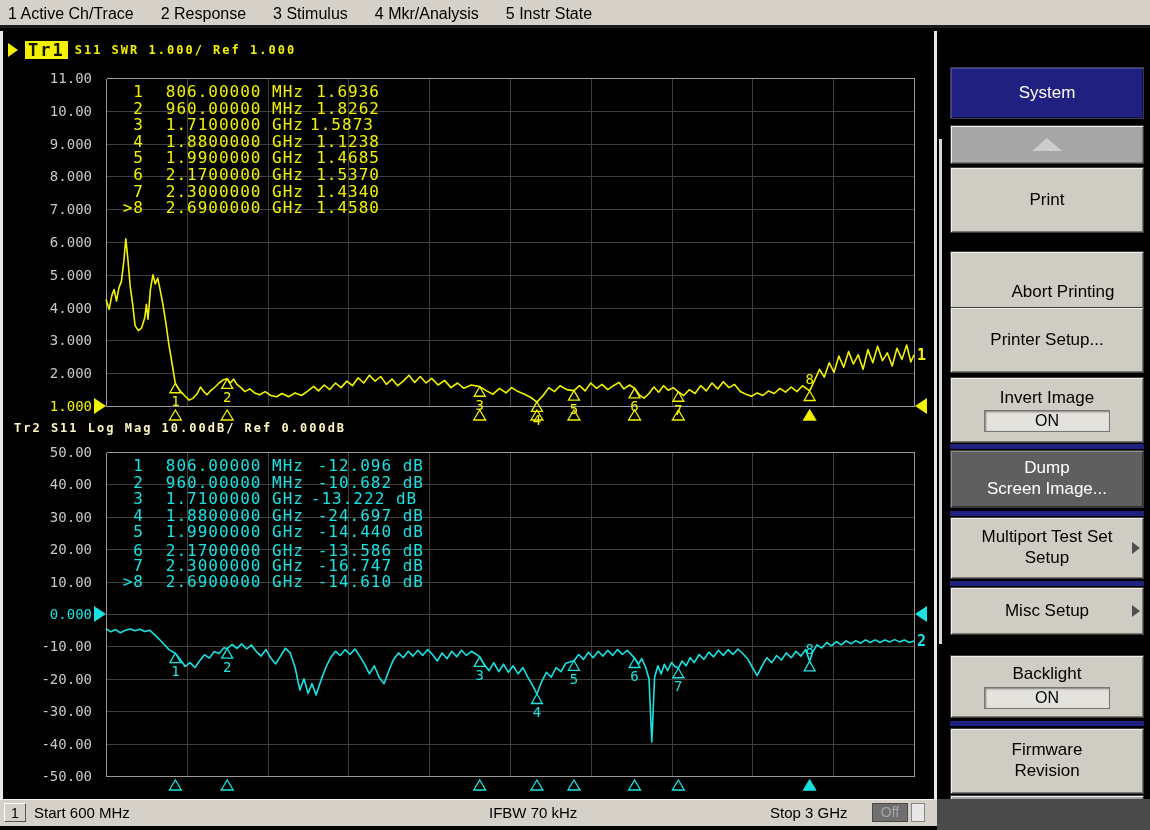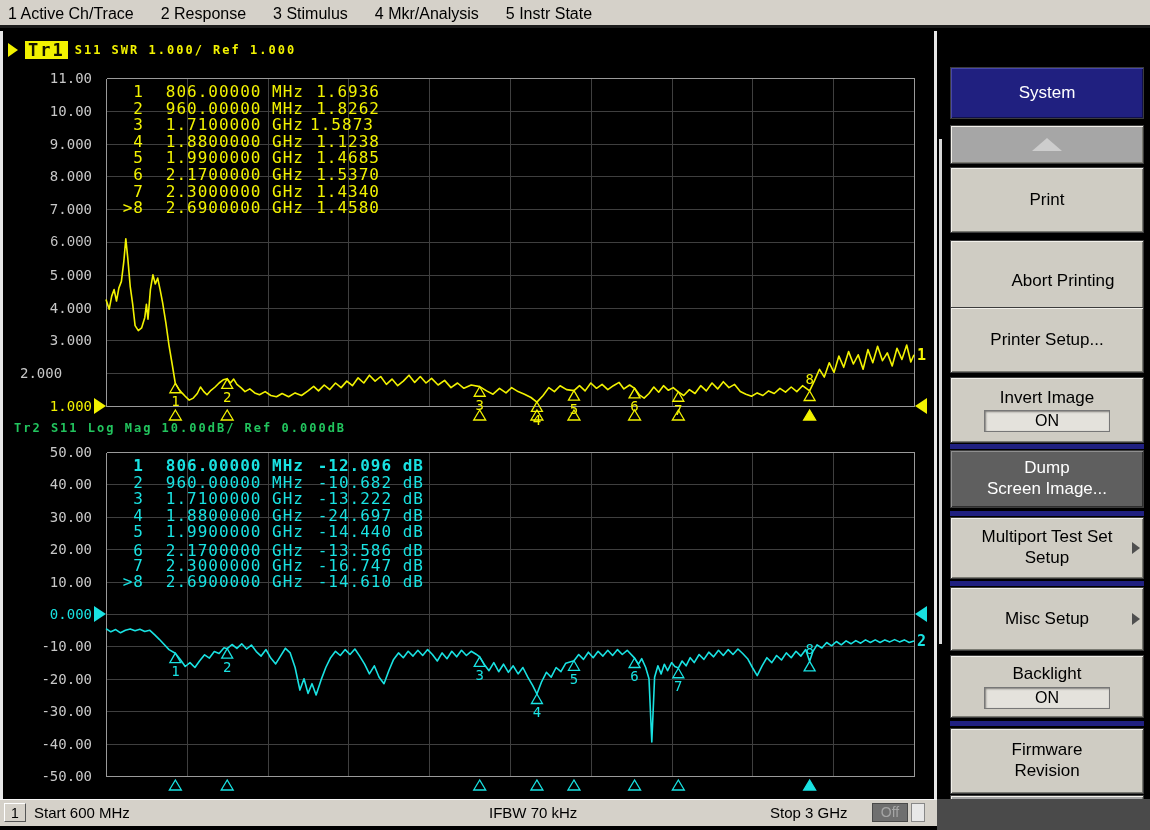--- a/index.html
+++ b/index.html
@@ -14,21 +14,21 @@
 
   
   #edge-left{position:absolute;left:0;top:31px;width:3px;height:768px;background:#e8e8e8}
   #edge-right{position:absolute;left:934px;top:31px;width:3px;height:768px;background:#e8e8e8}
 
   
   #tr1-header{position:absolute;left:8px;top:40px;height:20px;display:flex;align-items:center;gap:7px}
   #tr1-badge{font-family:"DejaVu Sans Mono",monospace;font-weight:bold;font-size:17px;letter-spacing:2px;
              background:#f2f200;color:#141400;padding:0 3px;line-height:18px}
   .hdr-text{font-family:"DejaVu Sans Mono",monospace;font-weight:bold;font-size:12px;letter-spacing:2px;white-space:pre}
-  .t1{color:#f2f200}.t2{color:#22c55e}
+  .t1{color:#f2f200}.t2{color:#fef9c3}
   #tr2-header{position:absolute;left:14px;top:418px}
 
   .axis-label{font-family:"DejaVu Sans Mono",monospace;font-size:14px}
   .mkrow{font-family:"DejaVu Sans Mono",monospace;font-size:16px;letter-spacing:1px;line-height:16.6px;white-space:nowrap}
   text.mknum{font-family:"DejaVu Sans Mono",monospace;font-size:14px}
   .end-label{font-family:"DejaVu Sans Mono",monospace;font-weight:bold;font-size:15px}
 
   .ptr-right{width:0;height:0;border-top:8px solid transparent;border-bottom:8px solid transparent;border-left:12px solid #f2f200}
   .ptr-right.small{border-top-width:7px;border-bottom-width:7px;border-left-width:10px}
   .ptr-left{width:0;height:0;border-top:8px solid transparent;border-bottom:8px solid transparent;border-right:12px solid #f2f200}
@@ -96,40 +96,40 @@
     <div id="sliver"></div>
   <div class="softkey title" style="top: 36px; height: 52px;">
         <div class="sk-line">System</div>
       </div>
       <div class="softkey scroll-up" style="top: 94px; height: 39px;">
         <div class="tri-up"></div>
       </div>
       <div class="softkey" style="top: 136px; height: 66px;">
         <div class="sk-line">Print</div>
       </div>
-      <div class="softkey" style="top: 209px; height: 82px; padding-left: 32px;">
+      <div class="softkey" style="top: 220px; height: 82px; padding-left: 32px;">
         <div class="sk-line">Abort Printing</div>
       </div>
       <div class="softkey" style="top: 276px; height: 66px;">
         <div class="sk-line">Printer Setup...</div>
       </div>
       <div class="softkey toggle" style="top: 346px; height: 66px;">
         <div class="sk-line">Invert Image</div>
         <div class="inset-box">ON</div>
       </div>
       <div class="softkey pressed" style="top: 419px; height: 58px;">
         <div class="sk-line">Dump</div>
         <div class="sk-line">Screen Image...</div>
       </div>
       <div class="softkey submenu" style="top: 486px; height: 62px;">
         <div class="sk-line">Multiport Test Set</div>
         <div class="sk-line">Setup</div>
         <div class="chev"></div>
       </div>
-      <div class="softkey submenu" style="top: 556px; height: 64px;">
+      <div class="softkey submenu" style="top: 556px; height: 48px;">
         <div class="sk-line">Misc Setup</div>
         <div class="chev"></div>
       </div>
       <div class="softkey toggle" style="top: 624px; height: 63px;">
         <div class="sk-line">Backlight</div>
         <div class="inset-box">ON</div>
       </div>
       <div class="softkey" style="top: 697px; height: 66px;">
         <div class="sk-line">Firmware</div>
         <div class="sk-line">Revision</div>
@@ -190,25 +190,25 @@
       <path d="M572.33064,332l-6,10h12z" fill="none" stroke="#f2f200" stroke-width="1.3"></path>
       <path d="M703.63064,312.9776l-5.5,9.5h11z" fill="none" stroke="#f2f200" stroke-width="1.3"></path>
       <text x="703.63064" y="305.9776" fill="#f2f200" text-anchor="middle" class="mknum">8</text>
       <path d="M703.63064,332l-6,10h12z" fill="#f2f200" stroke="#f2f200" stroke-width="1.3"></path>
     </svg>
     <div class="axis-label" style="position: absolute; left: 20px; top: 70px; width: 72px; text-align: right; color: rgb(200, 200, 200);">11.00</div>
     <div class="axis-label" style="position: absolute; left: 20px; top: 102.8px; width: 72px; text-align: right; color: rgb(200, 200, 200);">10.00</div>
     <div class="axis-label" style="position: absolute; left: 20px; top: 135.6px; width: 72px; text-align: right; color: rgb(200, 200, 200);">9.000</div>
     <div class="axis-label" style="position: absolute; left: 20px; top: 168.4px; width: 72px; text-align: right; color: rgb(200, 200, 200);">8.000</div>
     <div class="axis-label" style="position: absolute; left: 20px; top: 201.2px; width: 72px; text-align: right; color: rgb(200, 200, 200);">7.000</div>
-    <div class="axis-label" style="position: absolute; left: 20px; top: 234px; width: 72px; text-align: right; color: rgb(200, 200, 200); font-family: Liberation Mono, monospace;">6.000</div>
+    <div class="axis-label" style="position: absolute; left: 20px; top: 234px; width: 72px; text-align: right; color: rgb(200, 200, 200);">6.000</div>
     <div class="axis-label" style="position: absolute; left: 20px; top: 266.8px; width: 72px; text-align: right; color: rgb(200, 200, 200);">5.000</div>
     <div class="axis-label" style="position: absolute; left: 20px; top: 299.6px; width: 72px; text-align: right; color: rgb(200, 200, 200);">4.000</div>
     <div class="axis-label" style="position: absolute; left: 20px; top: 332.4px; width: 72px; text-align: right; color: rgb(200, 200, 200);">3.000</div>
-    <div class="axis-label" style="position: absolute; left: 20px; top: 365.2px; width: 72px; text-align: left; color: rgb(200, 200, 200);">2.000</div>
+    <div class="axis-label" style="position: absolute; left: 20px; top: 365.2px; width: 72px; text-align: right; color: rgb(200, 200, 200);">2.000</div>
     <div class="axis-label" style="position: absolute; left: 20px; top: 398px; width: 72px; text-align: right; color: rgb(242, 242, 0);">1.000</div>
     <div class="ptr-right" style="position: absolute; left: 94px; top: 398px; border-left-color: rgb(242, 242, 0);"></div>
     <div class="ptr-left" style="position: absolute; left: 915px; top: 398px; border-right-color: rgb(242, 242, 0);"></div>
     <div class="end-label" style="position: absolute; left: 917px; top: 345.832px; color: rgb(242, 242, 0);">1</div>
     <div class="mkrow" style="position: absolute; left: 116px; top: 84px; color: rgb(242, 242, 0);"><span style="display: inline-block; width: 28px; text-align: right;">1</span><span style="display: inline-block; width: 160px; text-align: right;">806.00000 MHz</span><span style="display: inline-block; width: 76px; text-align: right;">1.6936</span></div>
     <div class="mkrow" style="position: absolute; left: 116px; top: 100.6px; color: rgb(242, 242, 0);"><span style="display: inline-block; width: 28px; text-align: right;">2</span><span style="display: inline-block; width: 160px; text-align: right;">960.00000 MHz</span><span style="display: inline-block; width: 76px; text-align: right;">1.8262</span></div>
     <div class="mkrow" style="position: absolute; left: 116px; top: 117.2px; color: rgb(242, 242, 0);"><span style="display: inline-block; width: 28px; text-align: right;">3</span><span style="display: inline-block; width: 160px; text-align: right;">1.7100000 GHz</span><span style="display: inline-block; width: 76px; text-align: center;">1.5873</span></div>
     <div class="mkrow" style="position: absolute; left: 116px; top: 133.8px; color: rgb(242, 242, 0);"><span style="display: inline-block; width: 28px; text-align: right;">4</span><span style="display: inline-block; width: 160px; text-align: right;">1.8800000 GHz</span><span style="display: inline-block; width: 76px; text-align: right;">1.1238</span></div>
     <div class="mkrow" style="position: absolute; left: 116px; top: 150.4px; color: rgb(242, 242, 0);"><span style="display: inline-block; width: 28px; text-align: right;">5</span><span style="display: inline-block; width: 160px; text-align: right;">1.9900000 GHz</span><span style="display: inline-block; width: 76px; text-align: right;">1.4685</span></div>
     <div class="mkrow" style="position: absolute; left: 116px; top: 167px; color: rgb(242, 242, 0);"><span style="display: inline-block; width: 28px; text-align: right;">6</span><span style="display: inline-block; width: 160px; text-align: right;">2.1700000 GHz</span><span style="display: inline-block; width: 76px; text-align: right;">1.5370</span></div>
@@ -270,21 +270,21 @@
     <div class="axis-label" style="position: absolute; left: 20px; top: 573.6px; width: 72px; text-align: right; color: rgb(200, 200, 200);">10.00</div>
     <div class="axis-label" style="position: absolute; left: 20px; top: 606px; width: 72px; text-align: right; color: rgb(25, 226, 226);">0.000</div>
     <div class="axis-label" style="position: absolute; left: 20px; top: 638.4px; width: 72px; text-align: right; color: rgb(200, 200, 200);">-10.00</div>
     <div class="axis-label" style="position: absolute; left: 20px; top: 670.8px; width: 72px; text-align: right; color: rgb(200, 200, 200);">-20.00</div>
     <div class="axis-label" style="position: absolute; left: 20px; top: 703.2px; width: 72px; text-align: right; color: rgb(200, 200, 200);">-30.00</div>
     <div class="axis-label" style="position: absolute; left: 20px; top: 735.6px; width: 72px; text-align: right; color: rgb(200, 200, 200);">-40.00</div>
     <div class="axis-label" style="position: absolute; left: 20px; top: 768px; width: 72px; text-align: right; color: rgb(200, 200, 200);">-50.00</div>
     <div class="ptr-right" style="position: absolute; left: 94px; top: 606px; border-left-color: rgb(25, 226, 226);"></div>
     <div class="ptr-left" style="position: absolute; left: 915px; top: 606px; border-right-color: rgb(25, 226, 226);"></div>
     <div class="end-label" style="position: absolute; left: 917px; top: 631.892px; color: rgb(25, 226, 226);">2</div>
-    <div class="mkrow" style="position: absolute; left: 116px; top: 458px; color: rgb(25, 226, 226); font-weight: bold;"><span style="display: inline-block; width: 28px; text-align: right;">1</span><span style="display: inline-block; width: 160px; text-align: right;">806.00000 MHz</span><span style="display: inline-block; width: 120px; text-align: right;">-12.096 dB</span></div>
+    <div class="mkrow" style="position: absolute; left: 116px; top: 458px; color: rgb(25, 226, 226);"><span style="display: inline-block; width: 28px; text-align: right;">1</span><span style="display: inline-block; width: 160px; text-align: right;">806.00000 MHz</span><span style="display: inline-block; width: 120px; text-align: right;">-12.096 dB</span></div>
     <div class="mkrow" style="position: absolute; left: 116px; top: 474.6px; color: rgb(25, 226, 226);"><span style="display: inline-block; width: 28px; text-align: right;">2</span><span style="display: inline-block; width: 160px; text-align: right;">960.00000 MHz</span><span style="display: inline-block; width: 120px; text-align: right;">-10.682 dB</span></div>
-    <div class="mkrow" style="position: absolute; left: 116px; top: 491.2px; color: rgb(25, 226, 226);"><span style="display: inline-block; width: 28px; text-align: right;">3</span><span style="display: inline-block; width: 160px; text-align: right;">1.7100000 GHz</span><span style="display: inline-block; width: 120px; text-align: right;">-13.222 dB</span></div>
+    <div class="mkrow" style="position: absolute; left: 116px; top: 491.2px; color: rgb(25, 226, 226);"><span style="display: inline-block; width: 28px; text-align: right;">3</span><span style="display: inline-block; width: 160px; text-align: right;">1.7100000 GHz</span><span style="display: inline-block; width: 120px; text-align: center;">-13.222 dB</span></div>
     <div class="mkrow" style="position: absolute; left: 116px; top: 507.8px; color: rgb(25, 226, 226);"><span style="display: inline-block; width: 28px; text-align: right;">4</span><span style="display: inline-block; width: 160px; text-align: right;">1.8800000 GHz</span><span style="display: inline-block; width: 120px; text-align: right;">-24.697 dB</span></div>
     <div class="mkrow" style="position: absolute; left: 116px; top: 524.4px; color: rgb(25, 226, 226);"><span style="display: inline-block; width: 28px; text-align: right;">5</span><span style="display: inline-block; width: 160px; text-align: right;">1.9900000 GHz</span><span style="display: inline-block; width: 120px; text-align: right;">-14.440 dB</span></div>
     <div class="mkrow" style="position: absolute; left: 116px; top: 543px; color: rgb(25, 226, 226);"><span style="display: inline-block; width: 28px; text-align: right;">6</span><span style="display: inline-block; width: 160px; text-align: right;">2.1700000 GHz</span><span style="display: inline-block; width: 120px; text-align: right;">-13.586 dB</span></div>
     <div class="mkrow" style="position: absolute; left: 116px; top: 557.6px; color: rgb(25, 226, 226);"><span style="display: inline-block; width: 28px; text-align: right;">7</span><span style="display: inline-block; width: 160px; text-align: right;">2.3000000 GHz</span><span style="display: inline-block; width: 120px; text-align: right;">-16.747 dB</span></div>
     <div class="mkrow" style="position: absolute; left: 116px; top: 574.2px; color: rgb(25, 226, 226);"><span style="display: inline-block; width: 28px; text-align: right;">&gt;8</span><span style="display: inline-block; width: 160px; text-align: right;">2.6900000 GHz</span><span style="display: inline-block; width: 120px; text-align: right;">-14.610 dB</span></div>
   </div>
 
 </body></html>

